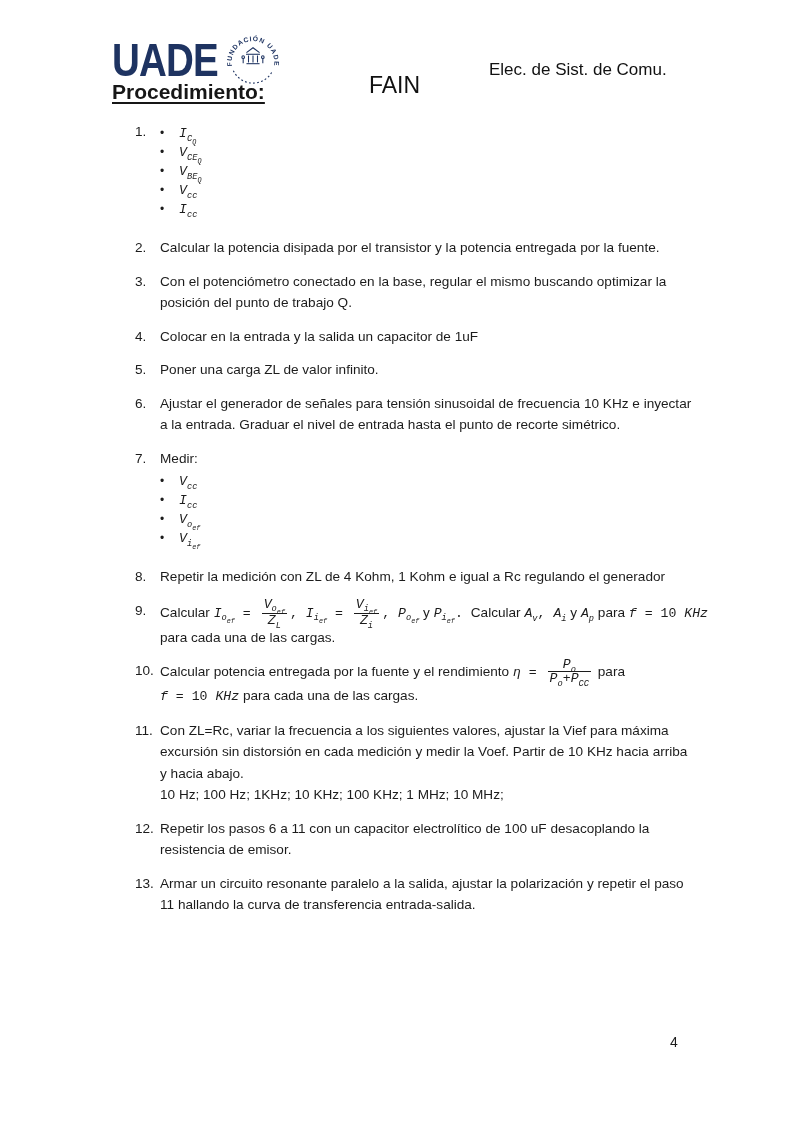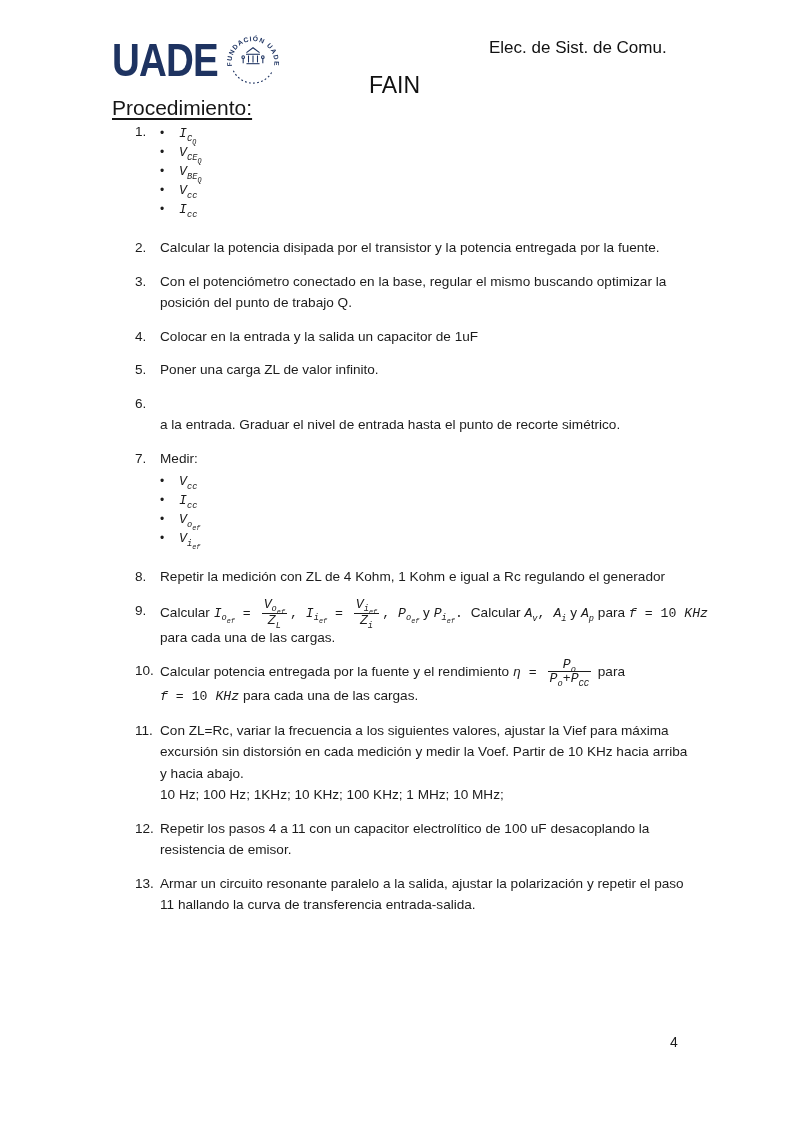--- a/index.html
+++ b/index.html
@@ -17,27 +17,27 @@
     font-size:47px;font-weight:700;line-height:1;
     letter-spacing:-1px;color:#1e3361;
     transform:scaleX(0.82);transform-origin:left top;
   }
   .seal{position:absolute;left:226px;top:31px;}
   .faculty{
     position:absolute;left:369px;top:50px;
     font-size:23px;font-weight:400;color:#111;margin-top:22px;
   }
   .course{
-    position:absolute;left:489px;top:38px;
+    position:absolute;left:489px;top:60px;
     font-size:17px;color:#111;
   }
   
   .title{
-    position:absolute;left:112px;top:96px;
-    margin:0;font-size:21px;font-weight:400;color:#161616;
+    position:absolute;left:112px;top:80px;
+    margin:0;font-size:21px;font-weight:700;color:#161616;
     text-decoration:underline;
     text-underline-offset:3px;
   }
   
   .list{
     position:absolute;left:135px;top:121px;width:590px;
     font-size:13.6px;line-height:21.5px;
   }
   .li{display:flex;margin-bottom:12px;}
   .num{flex:0 0 25px;}
@@ -146,21 +146,21 @@
       </div>
       <div class="li">
         <div class="num">5.</div>
         <div class="content">
           <div class="para"><span class="text">Poner una carga ZL de valor infinito.</span></div>
         </div>
       </div>
       <div class="li">
         <div class="num">6.</div>
         <div class="content">
-          <div class="para"><br><span class="text">a la entrada. Graduar el nivel de entrada hasta el punto de recorte simétrico.</span></div>
+          <div class="para"><span class="text">Ajustar el generador de señales para tensión sinusoidal de frecuencia 10 KHz e inyectar</span><br><span class="text">a la entrada. Graduar el nivel de entrada hasta el punto de recorte simétrico.</span></div>
         </div>
       </div>
       <div class="li">
         <div class="num">7.</div>
         <div class="content">
           <div class="para"><span class="text">Medir:</span></div>
           <div class="bullets">
             <div class="bullet">
               <span class="marker">•</span>
               <span class="math"><span class="mvar">V</span><sub class="msub">cc</sub></span>
@@ -213,21 +213,21 @@
       <div class="li">
         <div class="num">11.</div>
         <div class="content">
           <div class="para"><span class="text">Con ZL=Rc, variar la frecuencia a los siguientes valores, ajustar la Vief para máxima</span><br><span class="text">excursión sin distorsión en cada medición y medir la Voef. Partir de 10 KHz hacia arriba</span><br><span class="text">y hacia abajo.</span></div>
           <div class="para"><span class="text">10 Hz; 100 Hz; 1KHz; 10 KHz; 100 KHz; 1 MHz; 10 MHz;</span></div>
         </div>
       </div>
       <div class="li">
         <div class="num">12.</div>
         <div class="content">
-          <div class="para"><span class="text">Repetir los pasos 4 a 11 con un capacitor electrolítico de 100 uF desacoplando la</span><br><span class="text">resistencia de emisor.</span></div>
+          <div class="para"><span class="text">Repetir los pasos 6 a 11 con un capacitor electrolítico de 100 uF desacoplando la</span><br><span class="text">resistencia de emisor.</span></div>
         </div>
       </div>
       <div class="li">
         <div class="num">13.</div>
         <div class="content">
           <div class="para"><span class="text">Armar un circuito resonante paralelo a la salida, ajustar la polarización y repetir el paso</span><br><span class="text">11 hallando la curva de transferencia entrada-salida.</span></div>
         </div>
       </div>
     </main>
 

